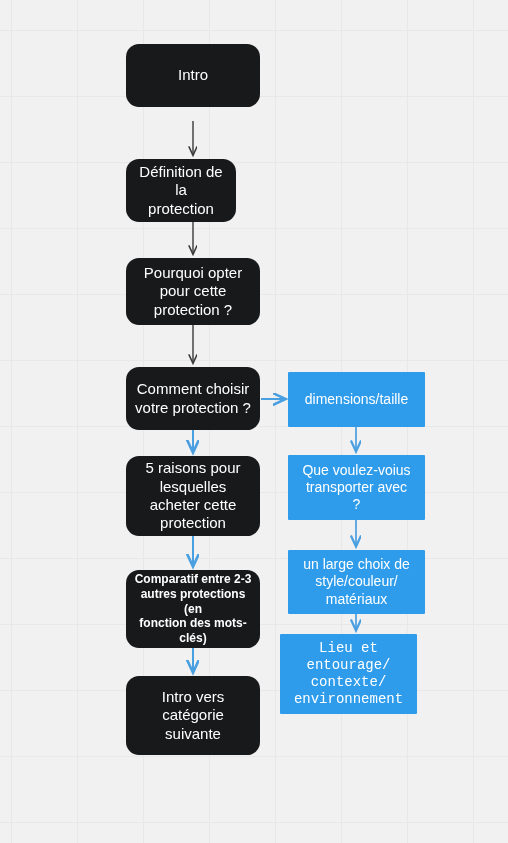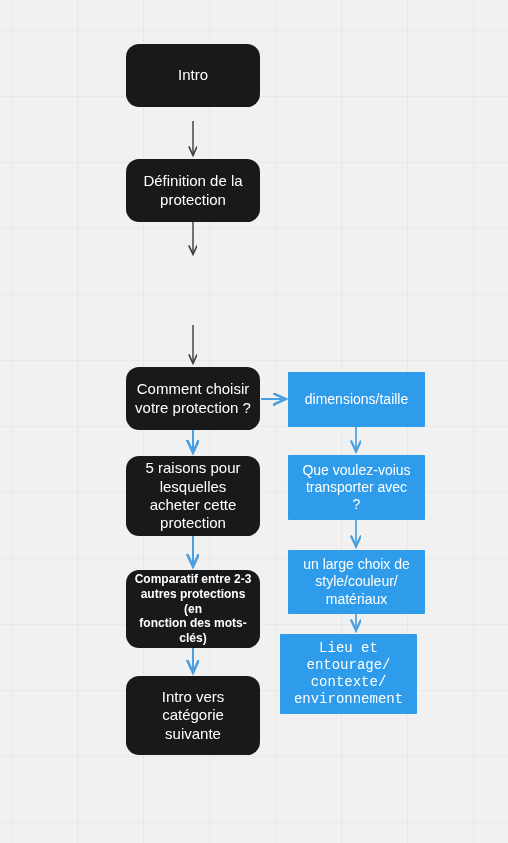--- a/index.html
+++ b/index.html
@@ -113,25 +113,30 @@
     </g>
     <g>
       <line x1="356" y1="614" x2="356" y2="630" stroke="#4a9fe0" stroke-width="1.7" marker-end="url(#arrow-blue)"></line>
     </g>
   </svg>
 
   <div class="node dark fs-15" id="node-intro" style="left: 126px; top: 44px; width: 134px; height: 63px;">
     <span class="label">Intro</span>
   </div>
 
-  <div class="node dark fs-15" id="node-definition" style="left: 126px; top: 159px; width: 134px; height: 63px; justify-content: flex-end;">
+  <div class="node dark fs-15" id="node-definition" style="left: 126px; top: 159px; width: 110px; height: 63px; justify-content: flex-end;">
     <span class="label">Définition de la
 protection</span>
   </div>
 
+  <div class="node dark fs-15" id="node-pourquoi" style="left: 126px; top: 258px; width: 134px; height: 67px;">
+    <span class="label">Pourquoi opter
+pour cette
+protection ?</span>
+  </div>
 
   <div class="node dark fs-15" id="node-comment" style="left: 126px; top: 367px; width: 134px; height: 63px;">
     <span class="label">Comment choisir
 votre protection ?</span>
   </div>
 
   <div class="node dark fs-15" id="node-raisons" style="left: 126px; top: 456px; width: 134px; height: 80px;">
     <span class="label">5 raisons pour
 lesquelles
 acheter cette

